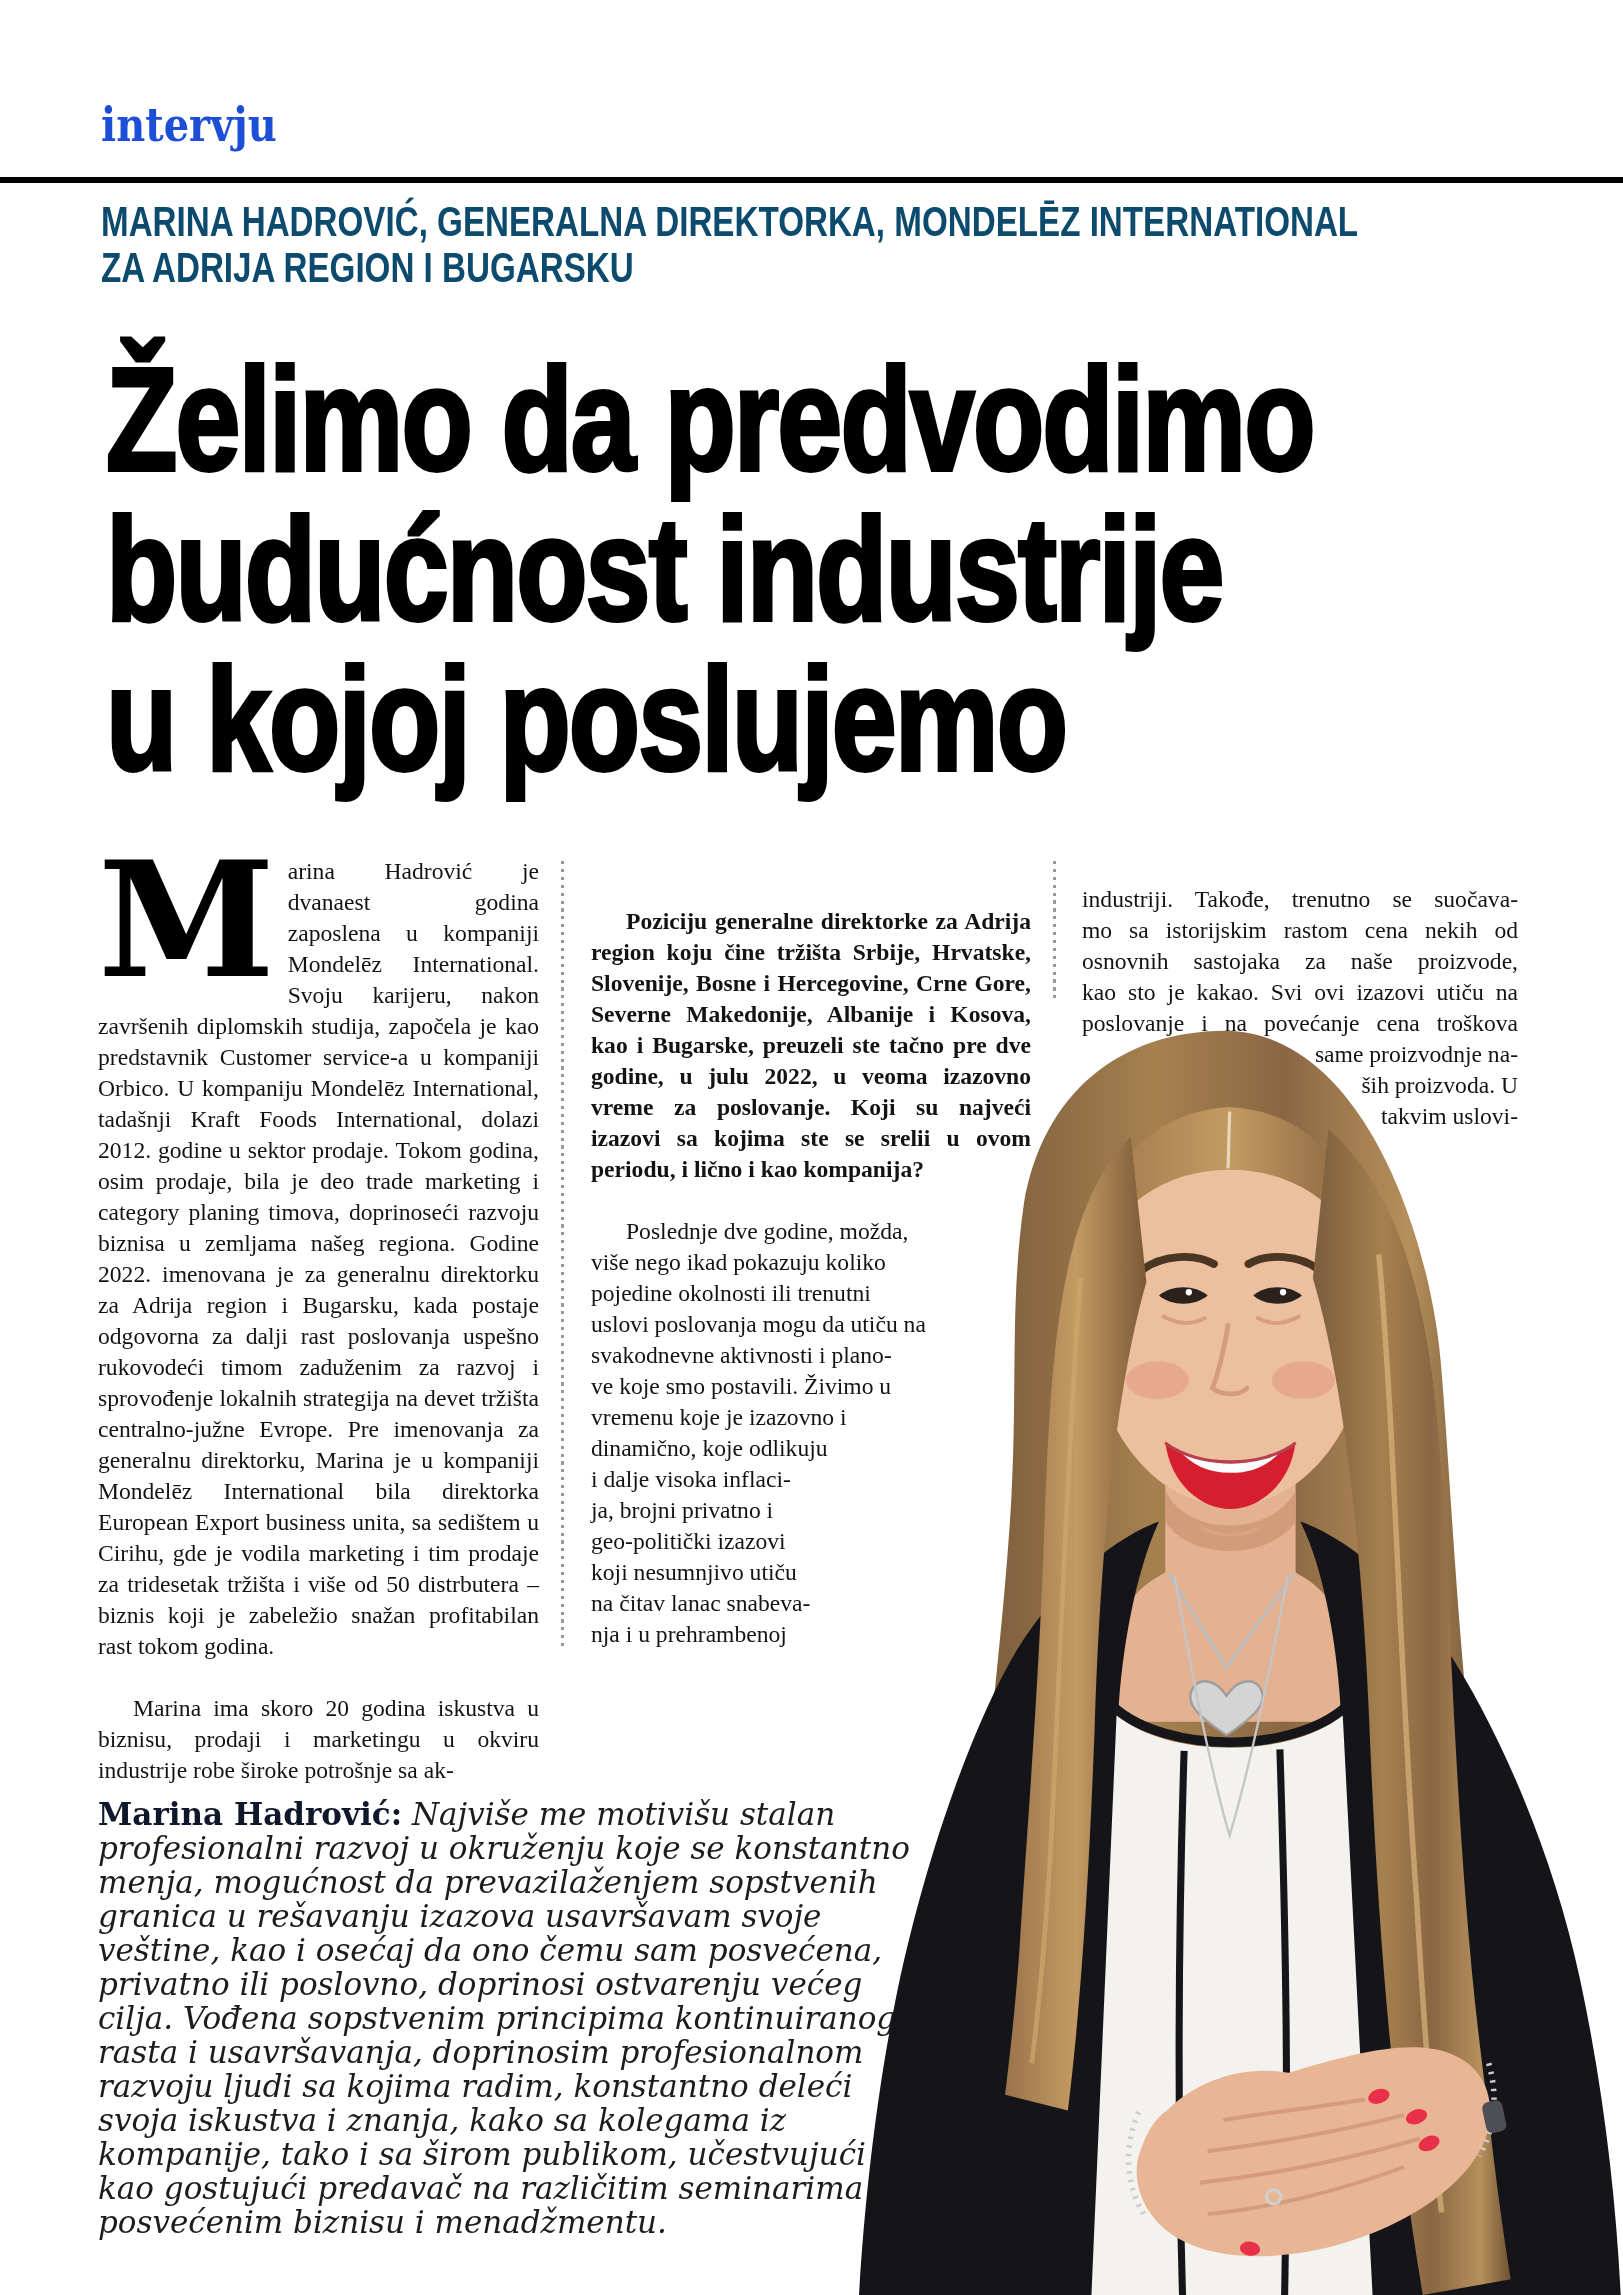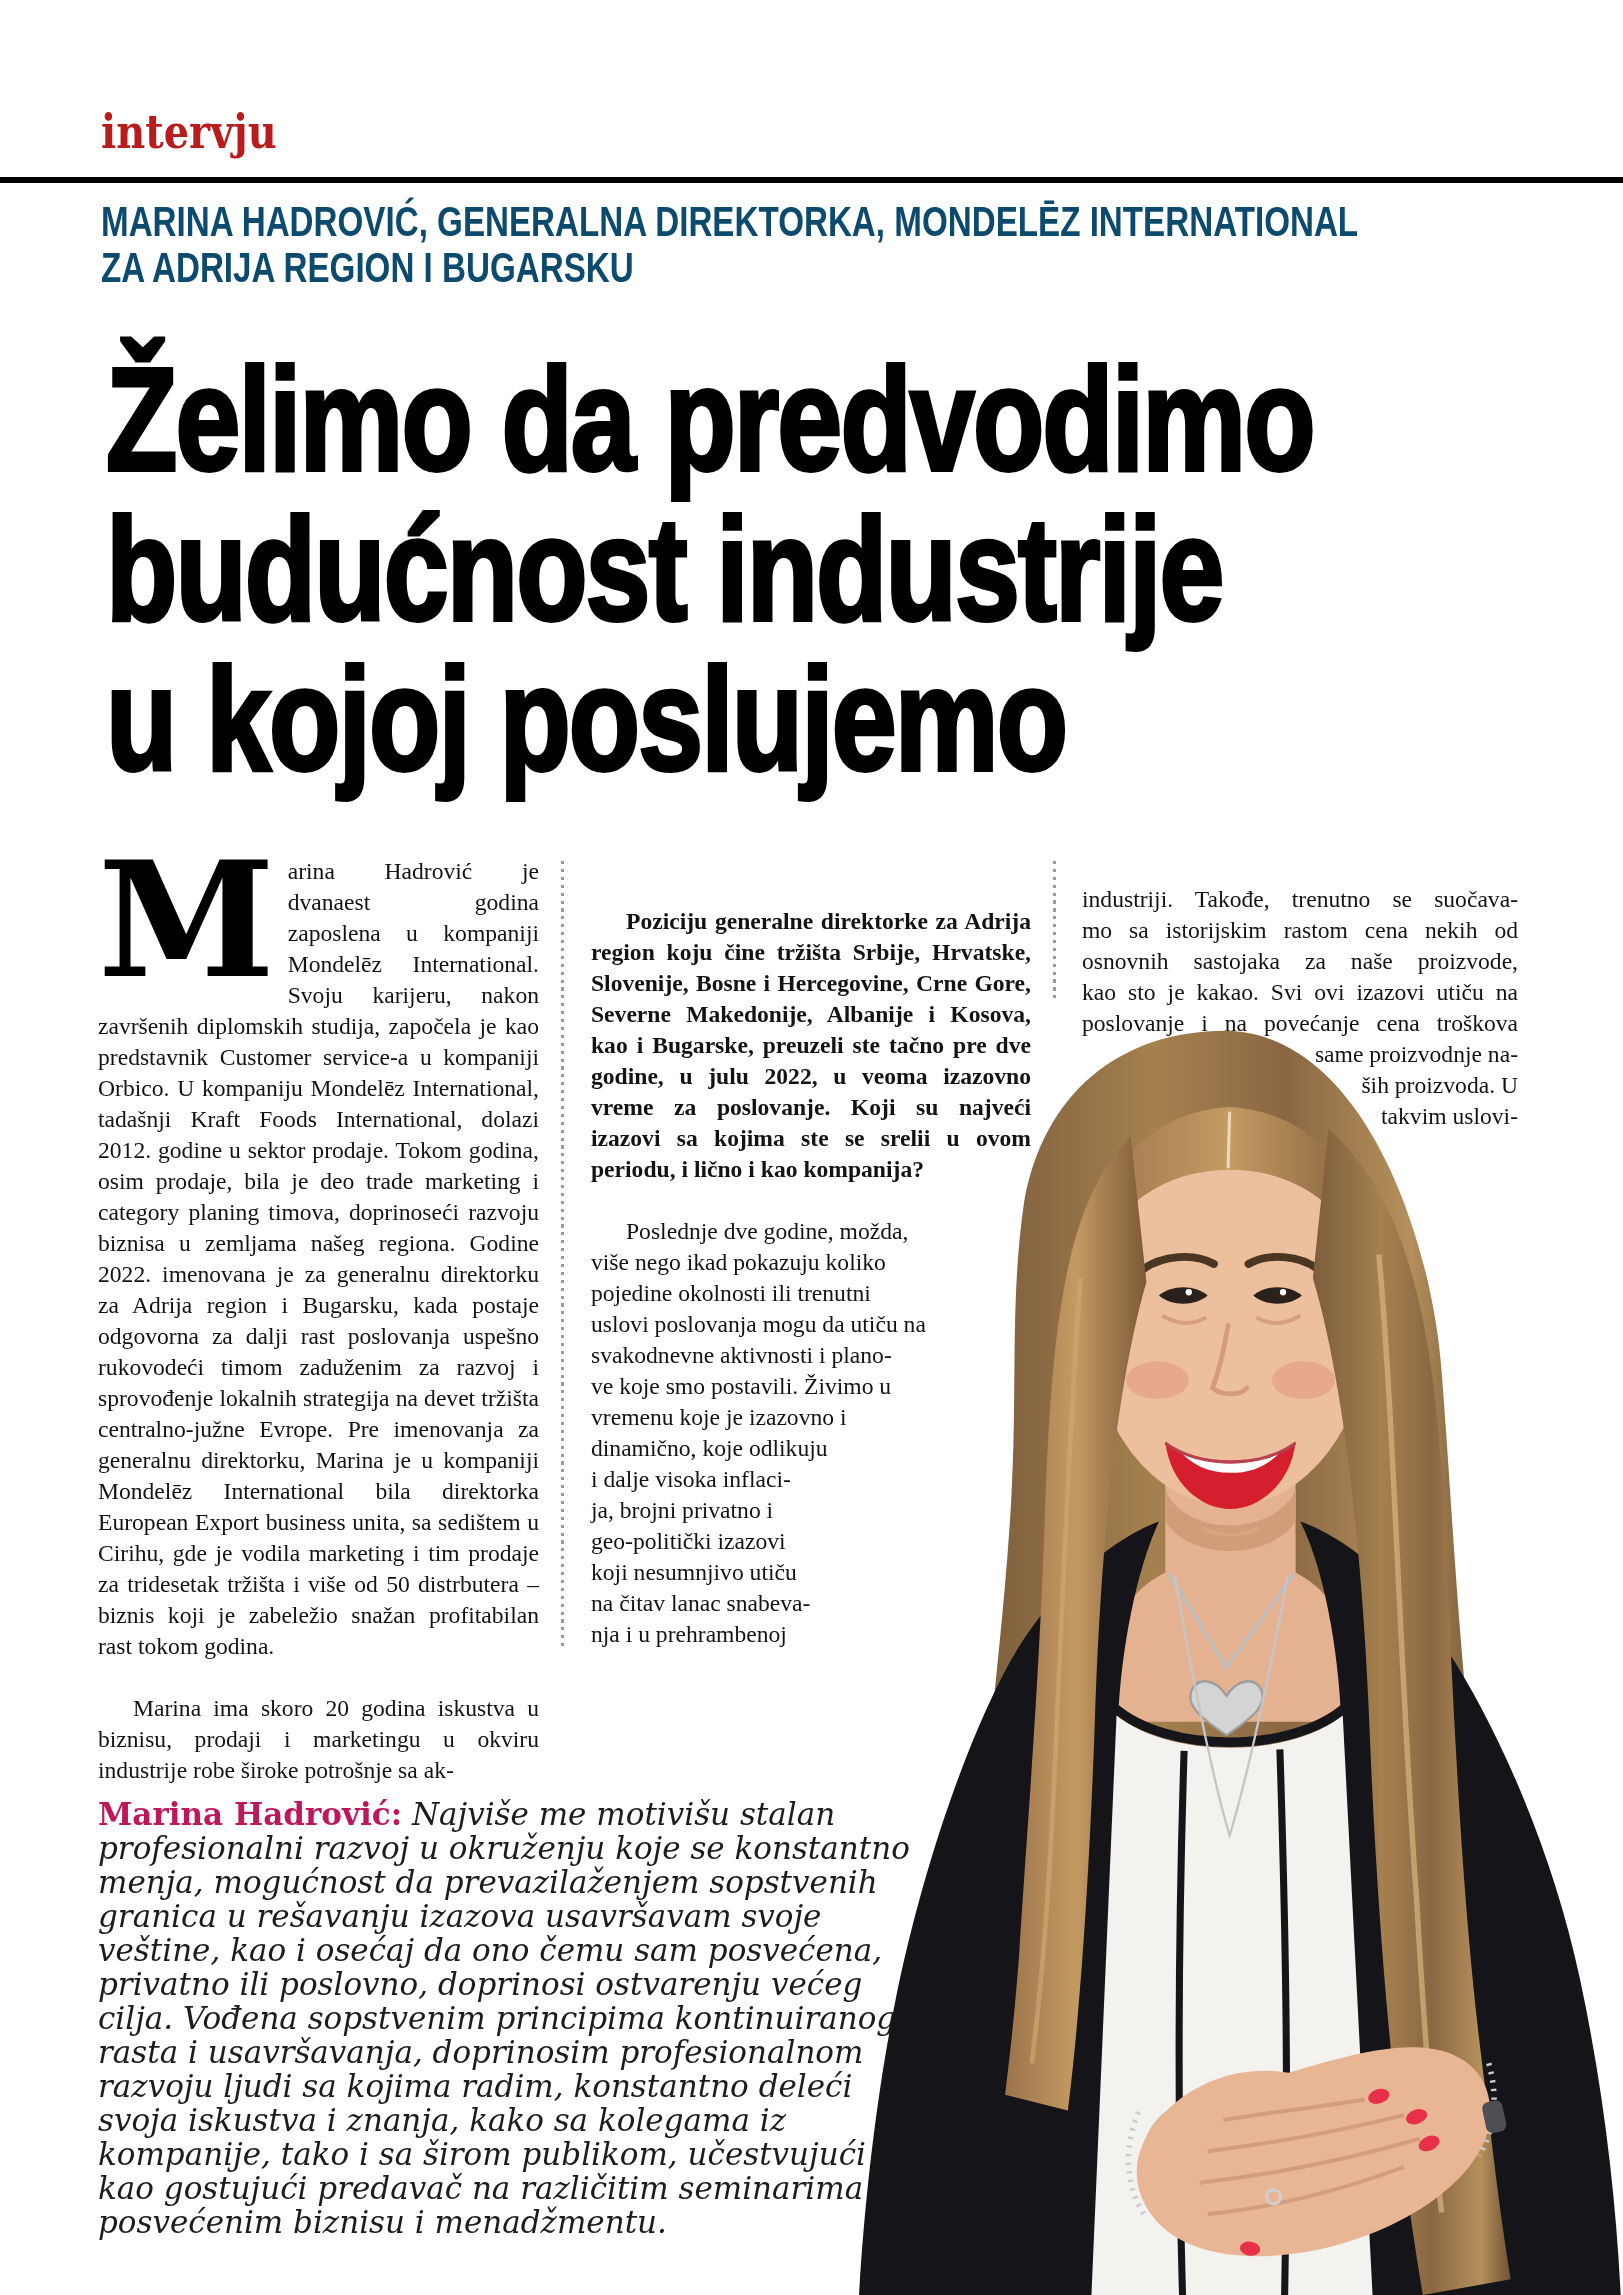--- a/index.html
+++ b/index.html
@@ -8,23 +8,23 @@
     width: 1623px;
     height: 2295px;
     background: #ffffff;
     overflow: hidden;
     font-family: "Liberation Serif", serif;
     color: #111111;
   }
 
   
   .kicker {
-    position: absolute; left: 101px; top: 107px;
+    position: absolute; left: 101px; top: 100px;
     font-family: "DejaVu Serif", serif;
-    font-weight: bold; font-size: 47px; line-height: 50px; color: #b91c1c;
+    font-weight: bold; font-size: 47px; line-height: 50px; color: #1d4ed8;
   }
   .kicker .cond { display: inline-block; transform: scaleX(0.85); transform-origin: 0 50%; }
 
   .top-rule {
     position: absolute; left: 0; top: 177px; width: 1623px; height: 5.5px;
     background: #000000;
   }
 
   .subtitle {
     position: absolute; left: 101px; top: 199px; width: 1414px;
@@ -84,21 +84,21 @@
 
   
   .quote {
     position: absolute; left: 98px; top: 1797px; width: 821px;
     font-family: "DejaVu Serif", serif;
     font-style: italic;
     font-size: 31px; line-height: 34px; color: #1c1c1c;
   }
   .quote p { margin: 0; }
   .speaker {
-    font-style: normal; font-weight: bold; color: #be185d;
+    font-style: normal; font-weight: bold; color: #0f172a;
   }
 
   
   .photo {
     position: absolute; left: 829px; top: 1019px; width: 795px; height: 1276px;
   }
 </style>
 </head>
 <body>
 

